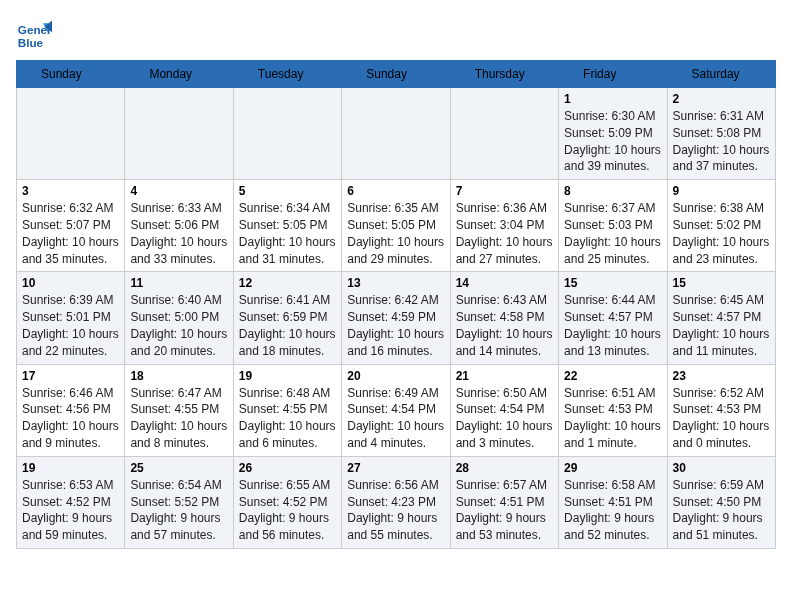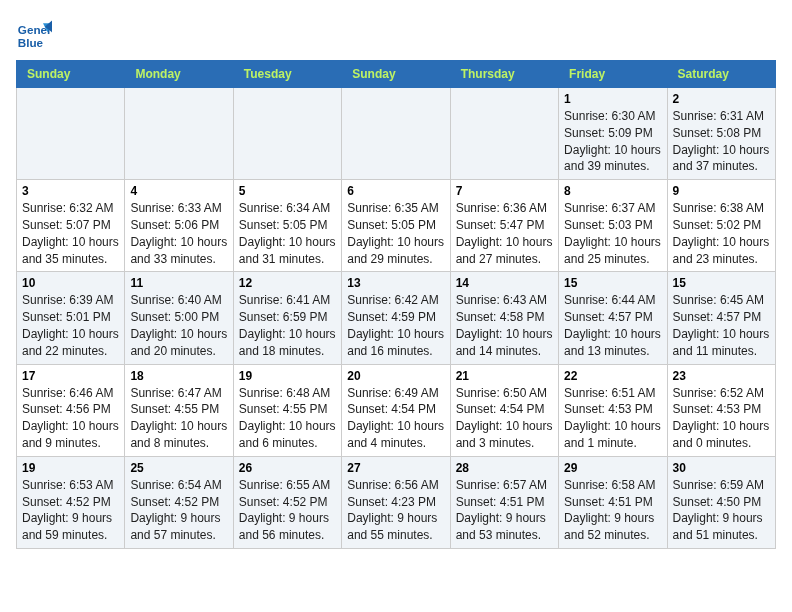--- a/index.html
+++ b/index.html
@@ -37,25 +37,25 @@
       font-size: 16px;
       color: #444;
     }
     table {
       width: 100%;
       border-collapse: collapse;
       font-size: 10.5px;
     }
     thead tr th {
       background-color: #2a6db5;
-      color: #bef264;
+      color: #000000;
       text-align: left;
-      padding: 6px 10px;
+      padding: 6px 24px;
       font-size: 12px;
-      font-weight: bold;
+      font-weight: normal;
       border: 1px solid #2a6db5;
     }
     tbody tr td {
       vertical-align: top;
       border: 1px solid #ccc;
       padding: 4px 5px;
       min-height: 70px;
       width: 14.28%;
     }
     tbody tr:nth-child(odd) td {
@@ -150,21 +150,21 @@
         </td>
         <td>
           <span class="day-number">6</span>
           <div class="day-info">Sunrise: 6:35 AM
 Sunset: 5:05 PM
 Daylight: 10 hours and 29 minutes.</div>
         </td>
         <td>
           <span class="day-number">7</span>
           <div class="day-info">Sunrise: 6:36 AM
-Sunset: 5:47 PM
+Sunset: 3:04 PM
 Daylight: 10 hours and 27 minutes.</div>
         </td>
         <td>
           <span class="day-number">8</span>
           <div class="day-info">Sunrise: 6:37 AM
 Sunset: 5:03 PM
 Daylight: 10 hours and 25 minutes.</div>
         </td>
         <td>
           <span class="day-number">9</span>
@@ -264,21 +264,21 @@
       <tr>
         <td>
           <span class="day-number">19</span>
           <div class="day-info">Sunrise: 6:53 AM
 Sunset: 4:52 PM
 Daylight: 9 hours and 59 minutes.</div>
         </td>
         <td>
           <span class="day-number">25</span>
           <div class="day-info">Sunrise: 6:54 AM
-Sunset: 4:52 PM
+Sunset: 5:52 PM
 Daylight: 9 hours and 57 minutes.</div>
         </td>
         <td>
           <span class="day-number">26</span>
           <div class="day-info">Sunrise: 6:55 AM
 Sunset: 4:52 PM
 Daylight: 9 hours and 56 minutes.</div>
         </td>
         <td>
           <span class="day-number">27</span>

